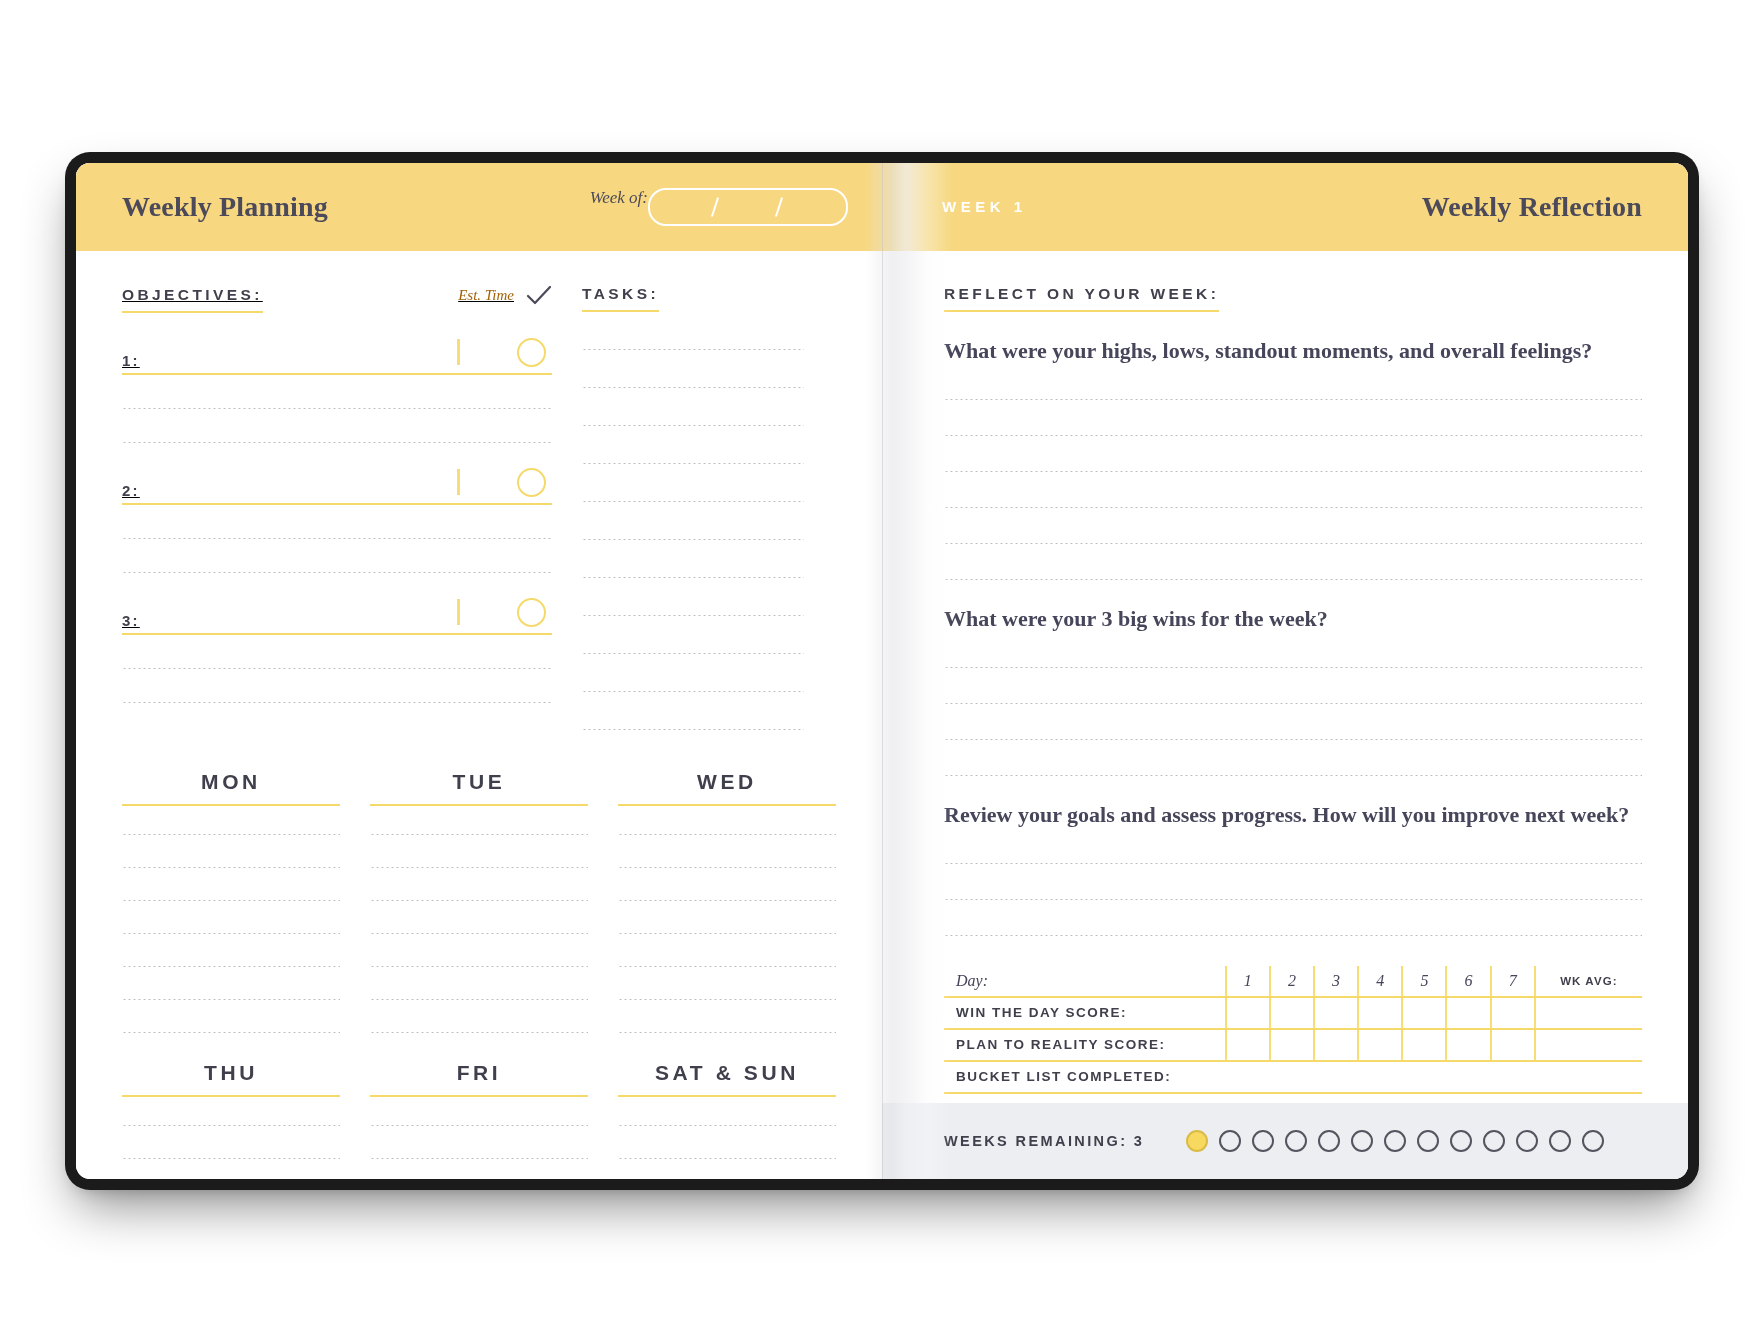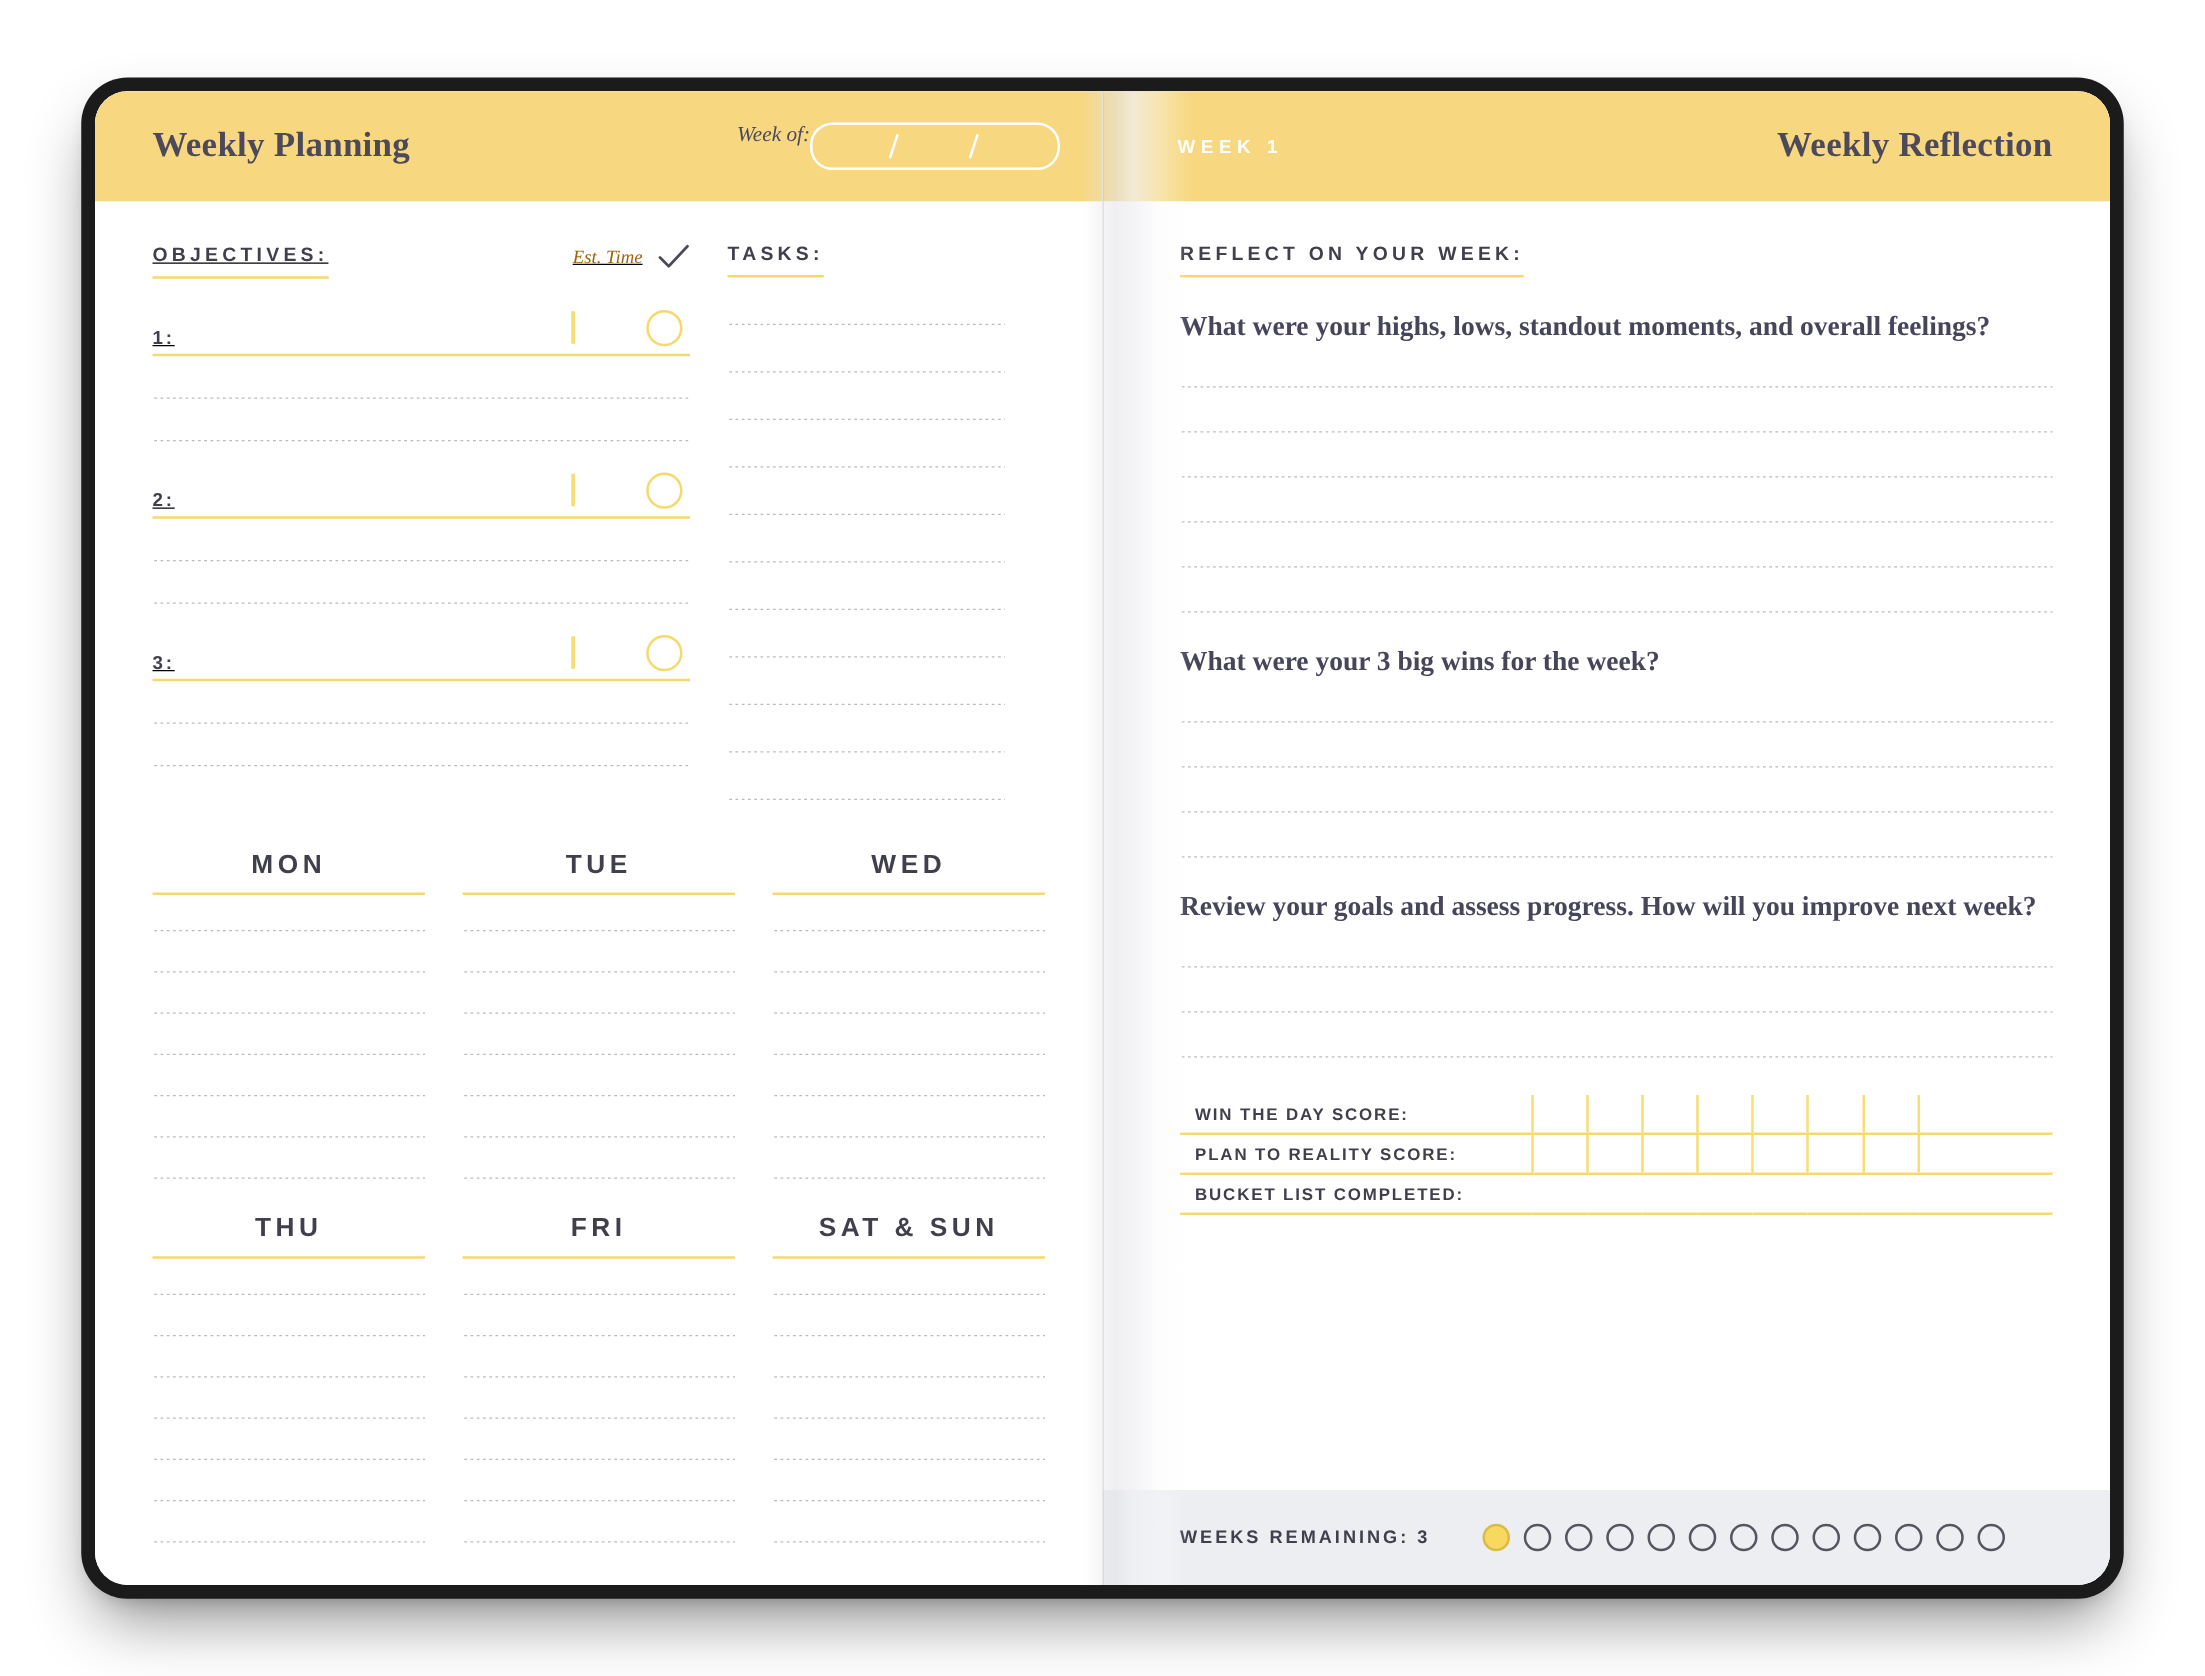--- a/index.html
+++ b/index.html
@@ -13,22 +13,22 @@
 
   .stage{
     position:absolute;inset:0;
     display:flex;align-items:center;justify-content:center;
     background:#ffffff;
   }
 
   
   .book{
     position:relative;
-    width:1612px;height:1195px;
-    border-radius:26px;
+    width:1612px;height:1016px;
+    border-radius:14px;
     background:#ffffff;
     box-shadow:
       0 0 0 11px #1b1b1b,
       0 26px 52px rgba(0,0,0,.45),
       0 8px 18px rgba(0,0,0,.30);
     overflow:hidden;
     display:flex;
   }
 
   .page{position:relative;height:100%;background:#fff;overflow:hidden;}
@@ -410,20 +410,31 @@
                 <col style="width:40px">
                 <col style="width:40px">
               <col style="width:40px">
                 <col style="width:40px">
                 <col style="width:40px">
               <col style="width:40px">
                 <col style="width:97px">
             </colgroup>
             <tbody id="score-body">
                 <tr>
+                  <td class="dayhdr yb">Day:</td>
+                  <td class="num yb yl">1</td>
+                  <td class="num yb yl">2</td>
+                  <td class="num yb yl">3</td>
+                  <td class="num yb yl">4</td>
+                  <td class="num yb yl">5</td>
+                  <td class="num yb yl">6</td>
+                  <td class="num yb yl">7</td>
+                  <td class="wk yb yl">WK AVG:</td>
+                </tr>
+                <tr>
                   <td class="rlabel yb">WIN THE DAY SCORE:</td>
                   <td class="cell yb yl"></td>
                   <td class="cell yb yl"></td>
                   <td class="cell yb yl"></td>
                   <td class="cell yb yl"></td>
                   <td class="cell yb yl"></td>
                   <td class="cell yb yl"></td>
                   <td class="cell yb yl"></td>
                   <td class="cell yb yl"></td>
                 </tr>

